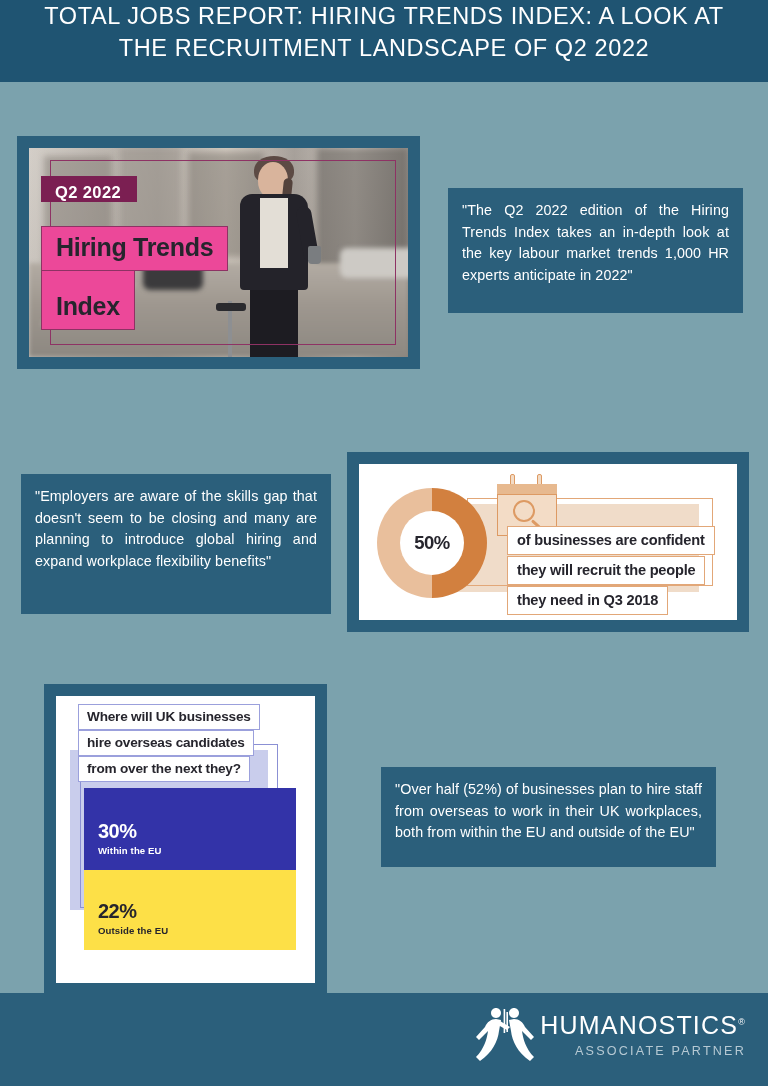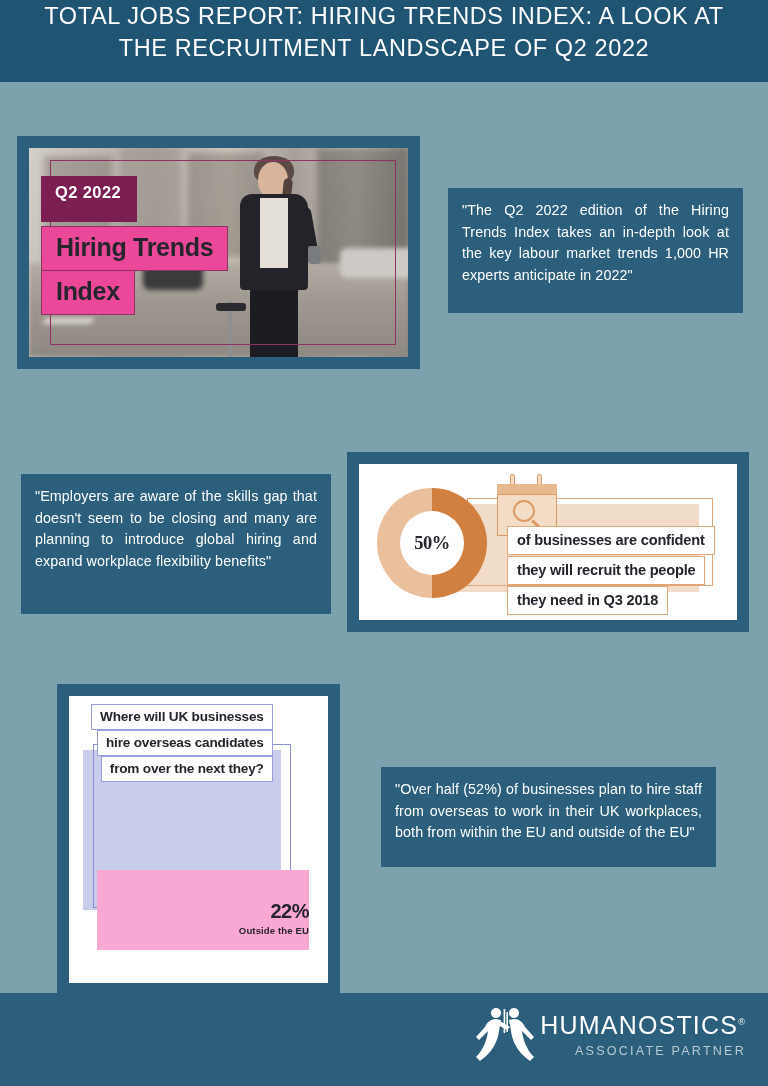--- a/index.html
+++ b/index.html
@@ -102,30 +102,30 @@
 
   
   .photo-frame-line {
     position: absolute; left: 21px; top: 12px; right: 12px; bottom: 12px;
     border: 1.5px solid #8e3264; pointer-events: none;
   }
   .badge-q2 {
     position: absolute; left: 12px; top: 28px;
     background: #7b1f52; color: #fff;
     font-size: 16.5px; font-weight: 700; letter-spacing: 0.4px;
-    padding: 7px 16px 20px 14px;
+    padding: 7px 16px 0 14px;
   }
   .label-white {
     position: absolute;
     background: #ec4899; color: #26252d;
     font-weight: 700; letter-spacing: -0.3px;
     border: 1px solid #8e3264;
   }
   #label-hiring { left: 12px; top: 78px; font-size: 25px; padding: 6px 14px 8px 14px; }
-  #label-index  { left: 12px; top: 122px; font-size: 25px; padding: 6px 14px 8px 14px; }
+  #label-index  { left: 12px; top: 122px; font-size: 25px; padding: 21px 14px 8px 14px; }
 
   
   #quote-1 { left: 448px; top: 188px; width: 295px; height: 125px; }
 
   
   #quote-2 { left: 21px; top: 474px; width: 310px; height: 140px; }
 
   
   #card-donut { left: 347px; top: 452px; width: 402px; height: 180px; }
   .donut-wrap { position: absolute; left: 18px; top: 24px; width: 110px; height: 110px; }
@@ -135,21 +135,21 @@
     position: relative;
   }
   .donut-hole {
     position: absolute; left: 50%; top: 50%;
     transform: translate(-50%,-50%);
     width: 64px; height: 64px; border-radius: 50%;
     background: #ffffff;
     display: flex; align-items: center; justify-content: center;
   }
   .donut-value {
-    font-size: 18.5px; font-weight: 700; color: #26252d; letter-spacing: -0.5px; font-family: Liberation Serif, serif;
+    font-size: 18.5px; font-weight: 700; color: #26252d; letter-spacing: -0.5px;
   }
   .peach-slab {
     position: absolute; left: 96px; top: 40px; width: 244px; height: 88px;
     background: #f0dcc9;
   }
   .peach-slab-line {
     position: absolute; left: 108px; top: 34px; width: 246px; height: 88px;
     border: 1px solid #e2a778;
   }
   .calendar-icon { position: absolute; left: 138px; top: 10px; width: 60px; height: 62px; }
@@ -165,21 +165,21 @@
     background: #ffffff; border: 1px solid #e2a778;
     color: #26252d; font-size: 14.6px; font-weight: 700;
     letter-spacing: -0.2px;
     padding: 5px 9px 6px 9px;
     margin-bottom: 1px;
     display: inline-block;
     white-space: nowrap;
   }
 
   
-  #card-bars { left: 57px; top: 684px; width: 283px; height: 311px; text-align: right; }
+  #card-bars { left: 44px; top: 684px; width: 283px; height: 311px; }
   .bars-bg-solid {
     position: absolute; left: 14px; top: 54px; width: 198px; height: 160px;
     background: #c9cdec;
   }
   .bars-bg-line {
     position: absolute; left: 24px; top: 48px; width: 198px; height: 164px;
     border: 1px solid #8b90d4;
   }
   .bars-heading { position: absolute; left: 22px; top: 8px; }
   .bars-heading-line {
@@ -189,21 +189,21 @@
     padding: 4px 8px 5px 8px;
     display: inline-block;
     white-space: nowrap;
   }
   .bar {
     position: absolute; left: 28px; width: 212px;
     padding: 0 0 0 14px;
     display: flex; flex-direction: column; justify-content: flex-end;
   }
   #bar-eu     { top: 92px; height: 82px; background: #3333a8; color: #ffffff; }
-  #bar-noneu  { top: 174px; height: 80px; background: #f9a8d4; color: #26252d; }
+  #bar-noneu  { top: 174px; height: 80px; background: #fde047; color: #26252d; }
   .bar-value { font-size: 20px; font-weight: 700; letter-spacing: -0.5px; line-height: 1.1; }
   .bar-label { font-size: 9.6px; font-weight: 700; letter-spacing: 0.1px; margin-top: 3px; margin-bottom: 14px; }
 
   
   #quote-3 { left: 381px; top: 767px; width: 335px; height: 100px; }
 
   
   .source-line {
     position: absolute; left: 27px; top: 969px;
     color: #ffffff; font-size: 7.4px; letter-spacing: 0.05px;
@@ -313,20 +313,24 @@
     <div class="card-inner">
       <div class="bars-bg-solid"></div>
       <div class="bars-bg-line"></div>
 
       <div class="bars-heading">
         <div class="bars-heading-line">Where will UK businesses</div><br>
         <div class="bars-heading-line">hire overseas candidates</div><br>
         <div class="bars-heading-line">from over the next they?</div>
       </div>
 
+      <div class="bar" id="bar-eu">
+        <span class="bar-value">30%</span>
+        <span class="bar-label">Within the EU</span>
+      </div>
       <div class="bar" id="bar-noneu">
         <span class="bar-value">22%</span>
         <span class="bar-label">Outside the EU</span>
       </div>
     </div>
   </div>
 
   <div class="quote-box" id="quote-3">"Over half (52%) of businesses plan to hire staff from overseas to work in their UK workplaces, both from within the EU and outside of the EU"</div>
 
 

